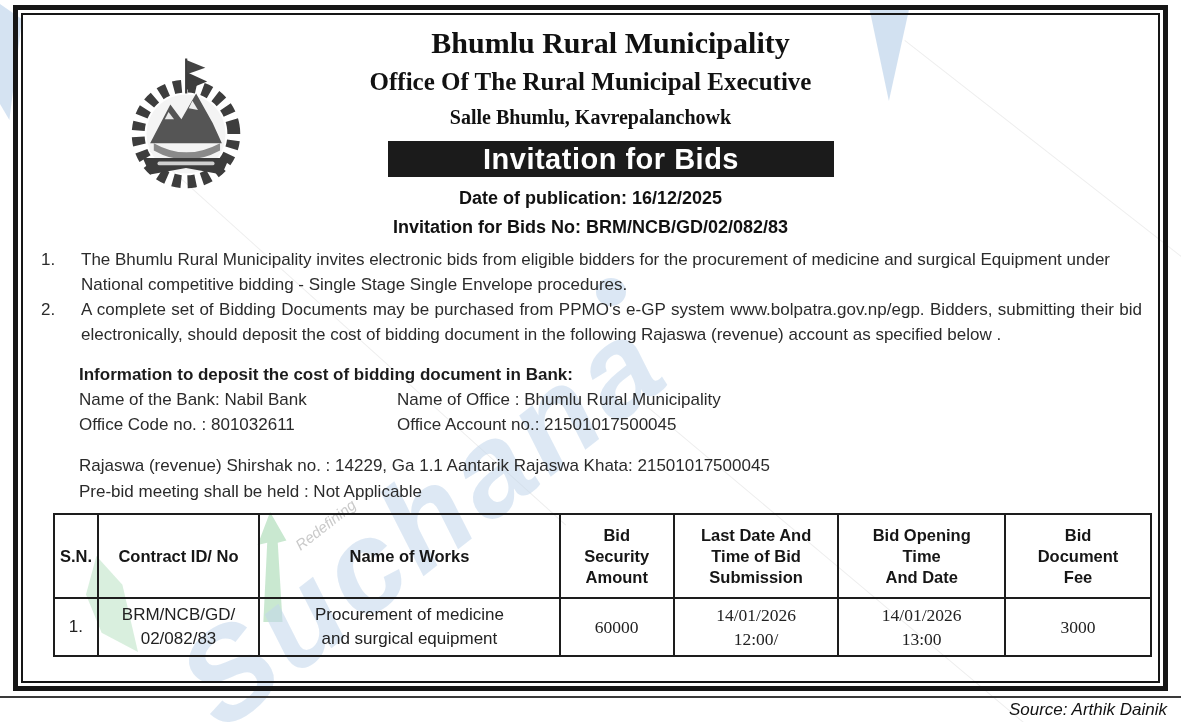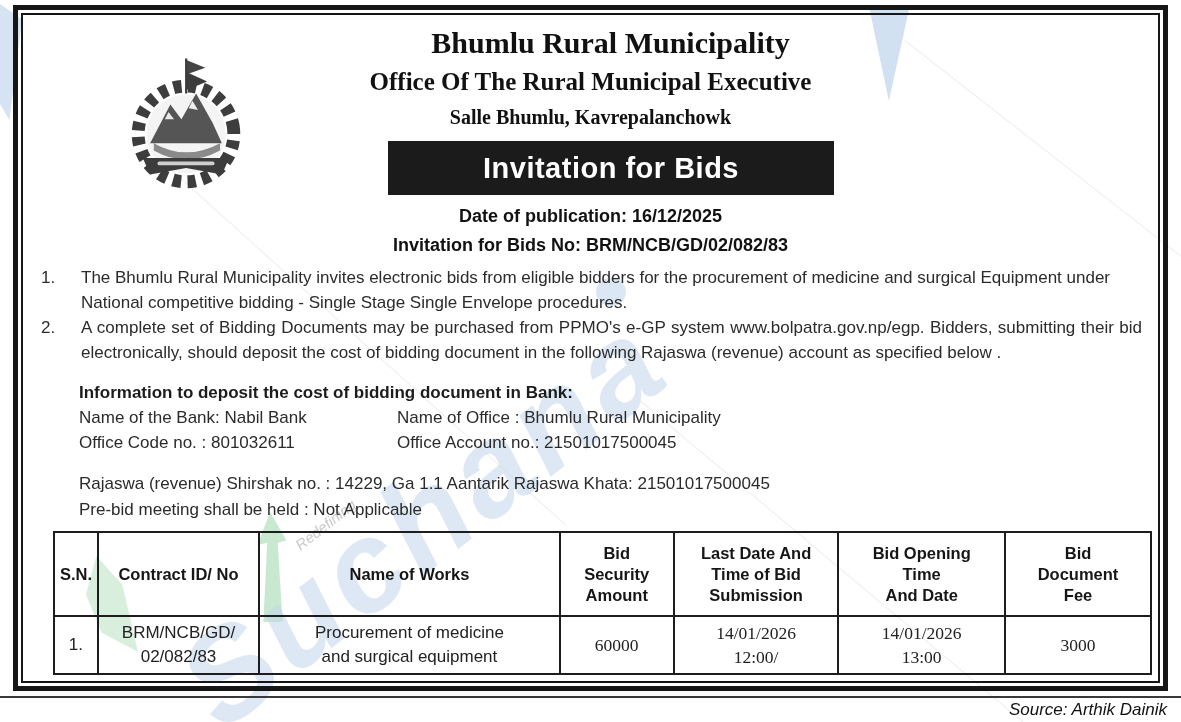--- a/index.html
+++ b/index.html
@@ -37,21 +37,21 @@
   .sheet-inner { height:100%; border:2px solid var(--frame,#161616); position:relative; padding:4px 0 0; }
 
   
   .emblem { position:absolute; left:94px; top:36px; width:138px; height:142px; }
   .title-block { text-align:center; }
   .t1 { font:bold 30px/36px "Liberation Serif", serif; color:#111; margin-top:6px;padding-left:40px; }
   .t2 { font:bold 25px/30px "Liberation Serif", serif; color:#111; margin-top:6px; }
   .t3 { font:bold 20px/24px "Liberation Serif", serif; color:#111; margin-top:8px; }
   .t4 { font:bold 20px/24px "Liberation Serif", serif; color:#111; margin-top:7px; }
 
-  .banner { width:446px; height:54px; margin:12px 0 0 365px; background:var(--banner-bg,#1b1b1b);
+  .banner { width:446px; height:36px; margin:12px 0 0 365px; background:var(--banner-bg,#1b1b1b);
             color:var(--banner-fg,#fff); display:flex; align-items:center; justify-content:center;
             font:bold 29px "Liberation Sans", sans-serif; letter-spacing:.5px; }
 
   .meta1 { text-align:center; font:bold 18px/20px "Liberation Sans", sans-serif; color:#111; margin-top:11px; }
   .meta2 { text-align:center; font:bold 18px/20px "Liberation Sans", sans-serif; color:#111; margin-top:9px; }
 
   
   .list { margin:10px 16px 0 18px; }
   .item { display:flex; font:17px/25px "Liberation Sans", sans-serif; color:#2b2b2b; }
   .item .num { width:40px; flex:0 0 40px; }

